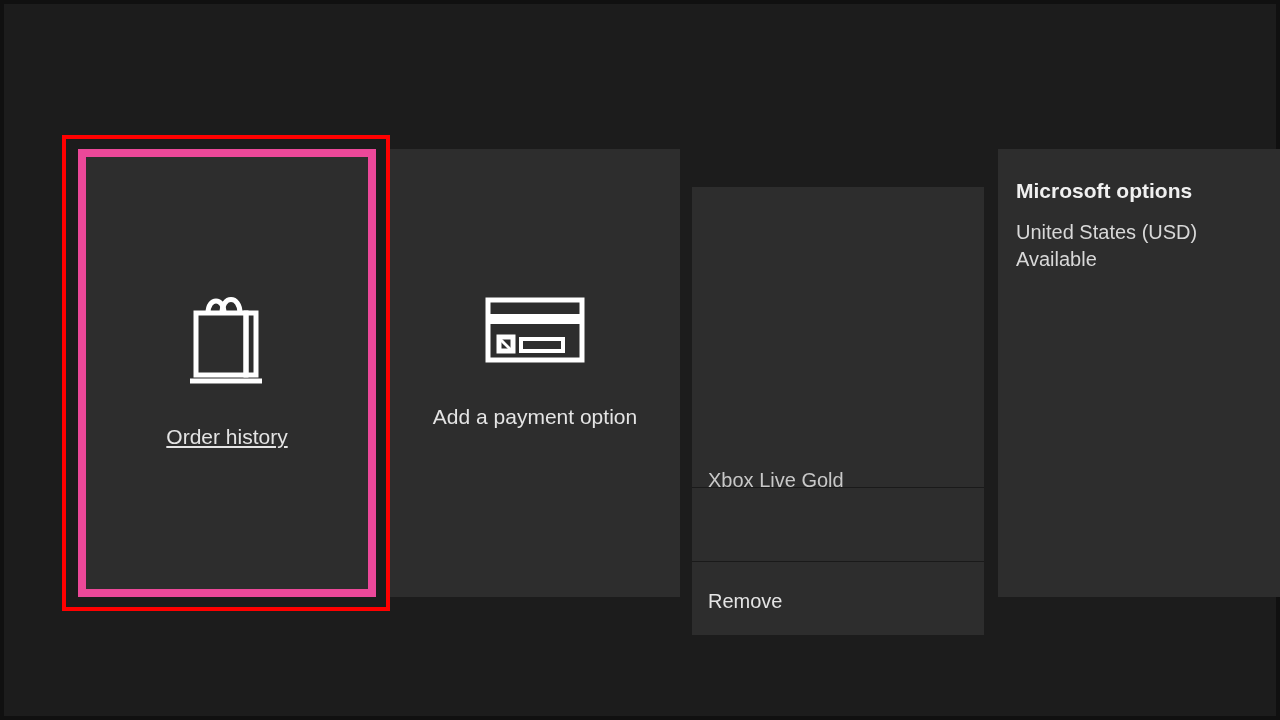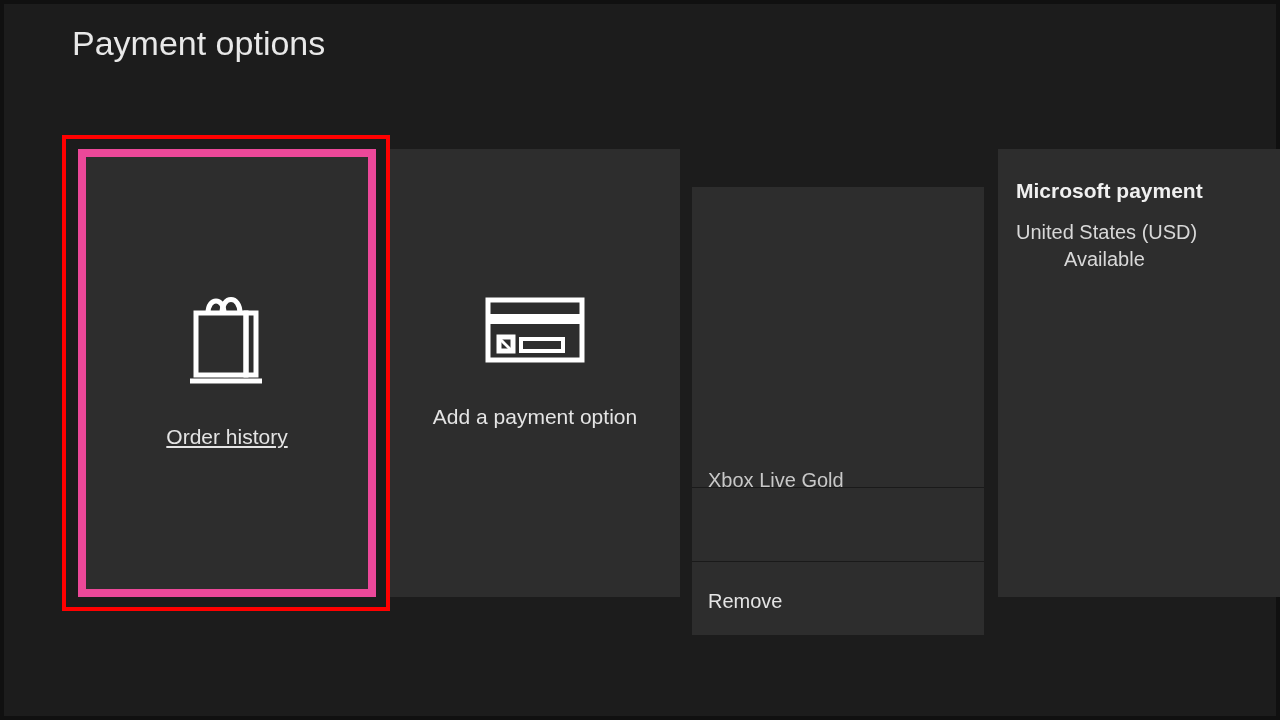--- a/index.html
+++ b/index.html
@@ -121,30 +121,28 @@
   }
   .acct-balance {
     font-size: 36px;
     font-weight: 400;
     color: #f0f0f0;
     margin-bottom: 4px;
   }
   .acct-avail {
     font-size: 20px;
     color: #d8d8d8;
-    margin-left: 48px;
   }
   svg { display: block; }
 </style>
 </head>
 <body>
 
 <div class="frame">
 
-  <div class="page-title">Payment options</div>
 
   <div class="highlight-red"></div>
 
   <div class="tile tile-order">
     <div class="icon-wrap">
       <svg width="90" height="100" viewBox="0 0 90 100" fill="none" stroke="#ffffff" stroke-width="5">
 
         <rect x="14" y="26" width="50" height="62"></rect>
 
         <rect x="64" y="26" width="10" height="62"></rect>
@@ -175,18 +173,18 @@
     <div class="sub-top"></div>
     <div class="sub-name">Xbox Live Gold</div>
     <div class="sub-divider div1"></div>
     <div class="sub-divider div2"></div>
     <div class="sub-row row-remove">
       <span>Remove</span>
     </div>
   </div>
 
   <div class="tile tile-acct">
-    <div class="acct-title">Microsoft payment</div>
+    <div class="acct-title">Microsoft options</div>
     <div class="acct-region">United States (USD)</div>
     <div class="acct-avail">Available</div>
   </div>
 
 </div>
 
 </body></html>

